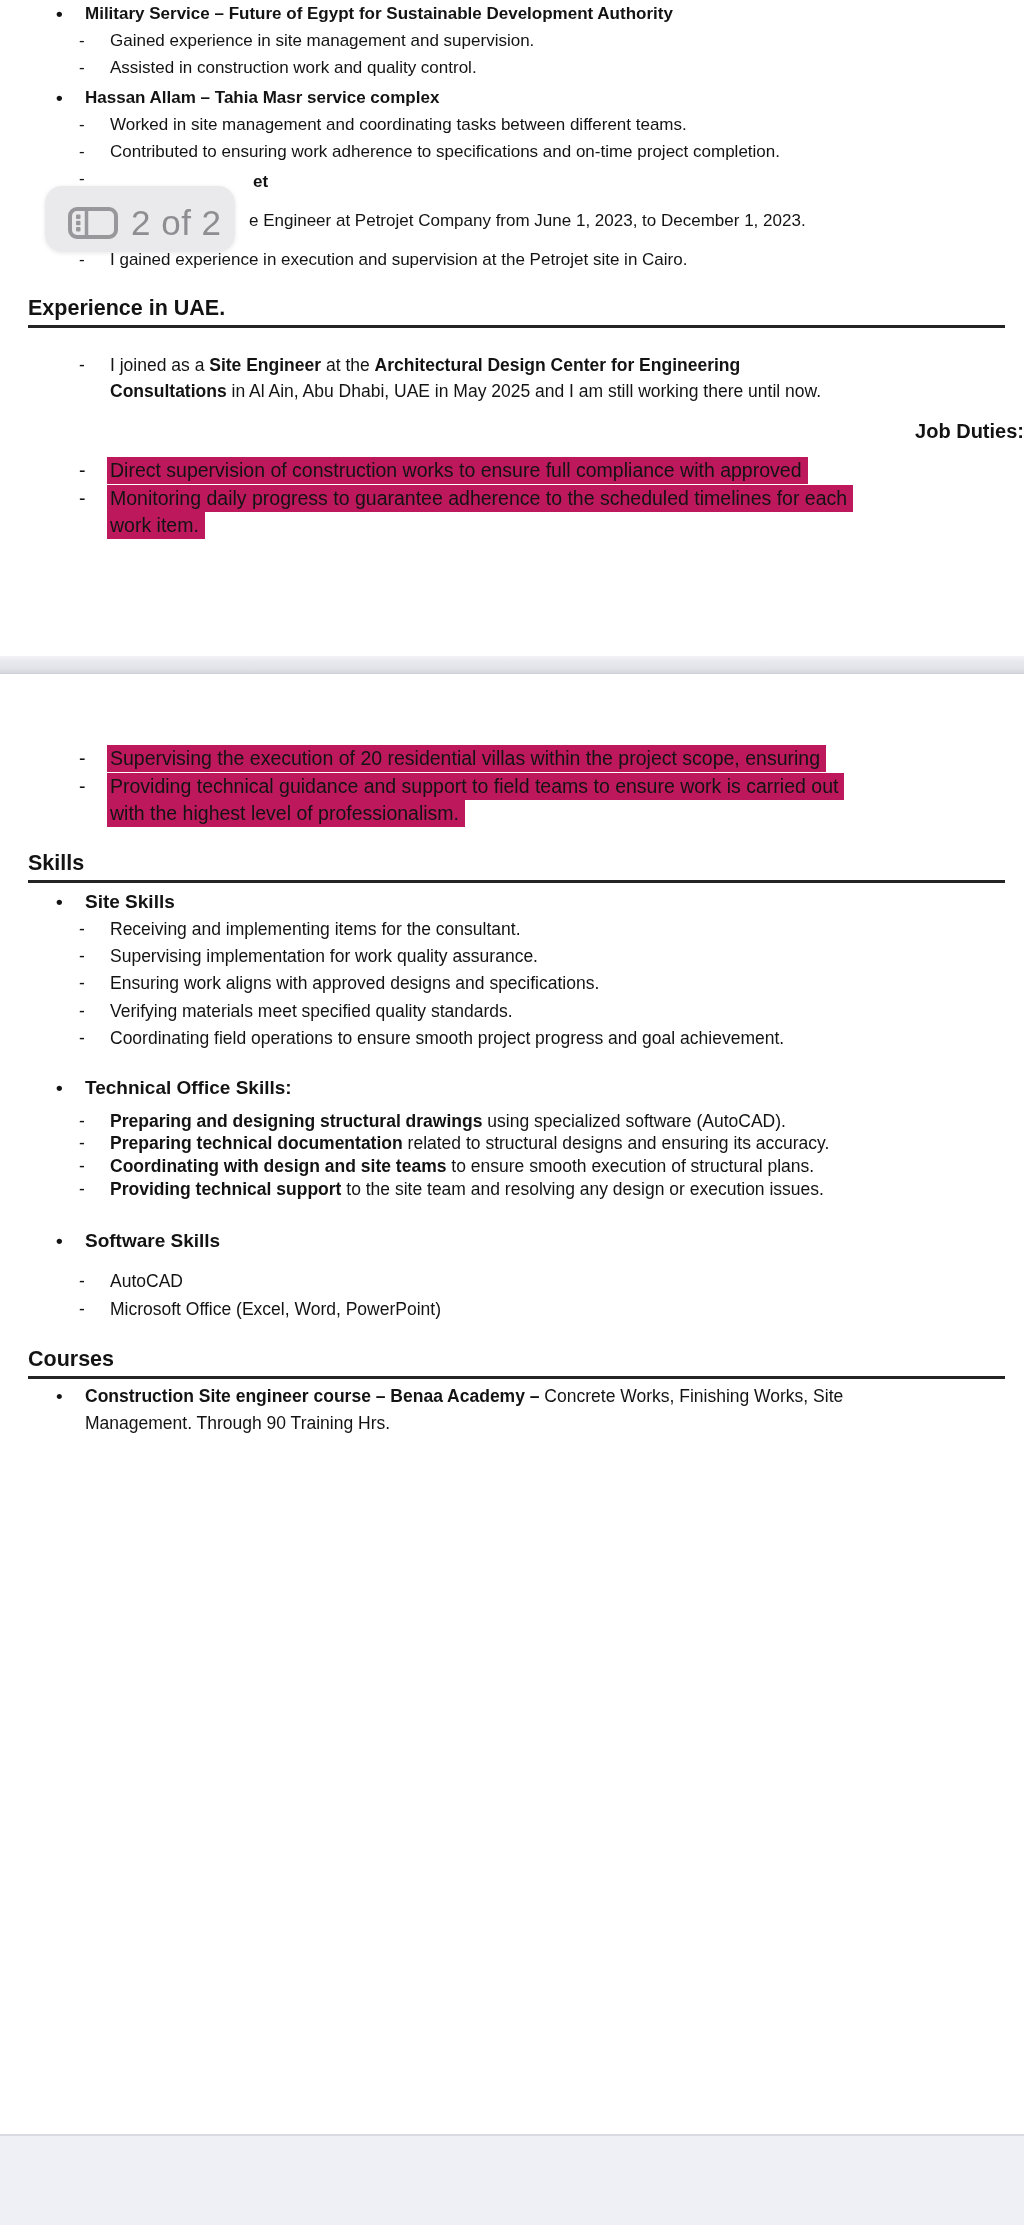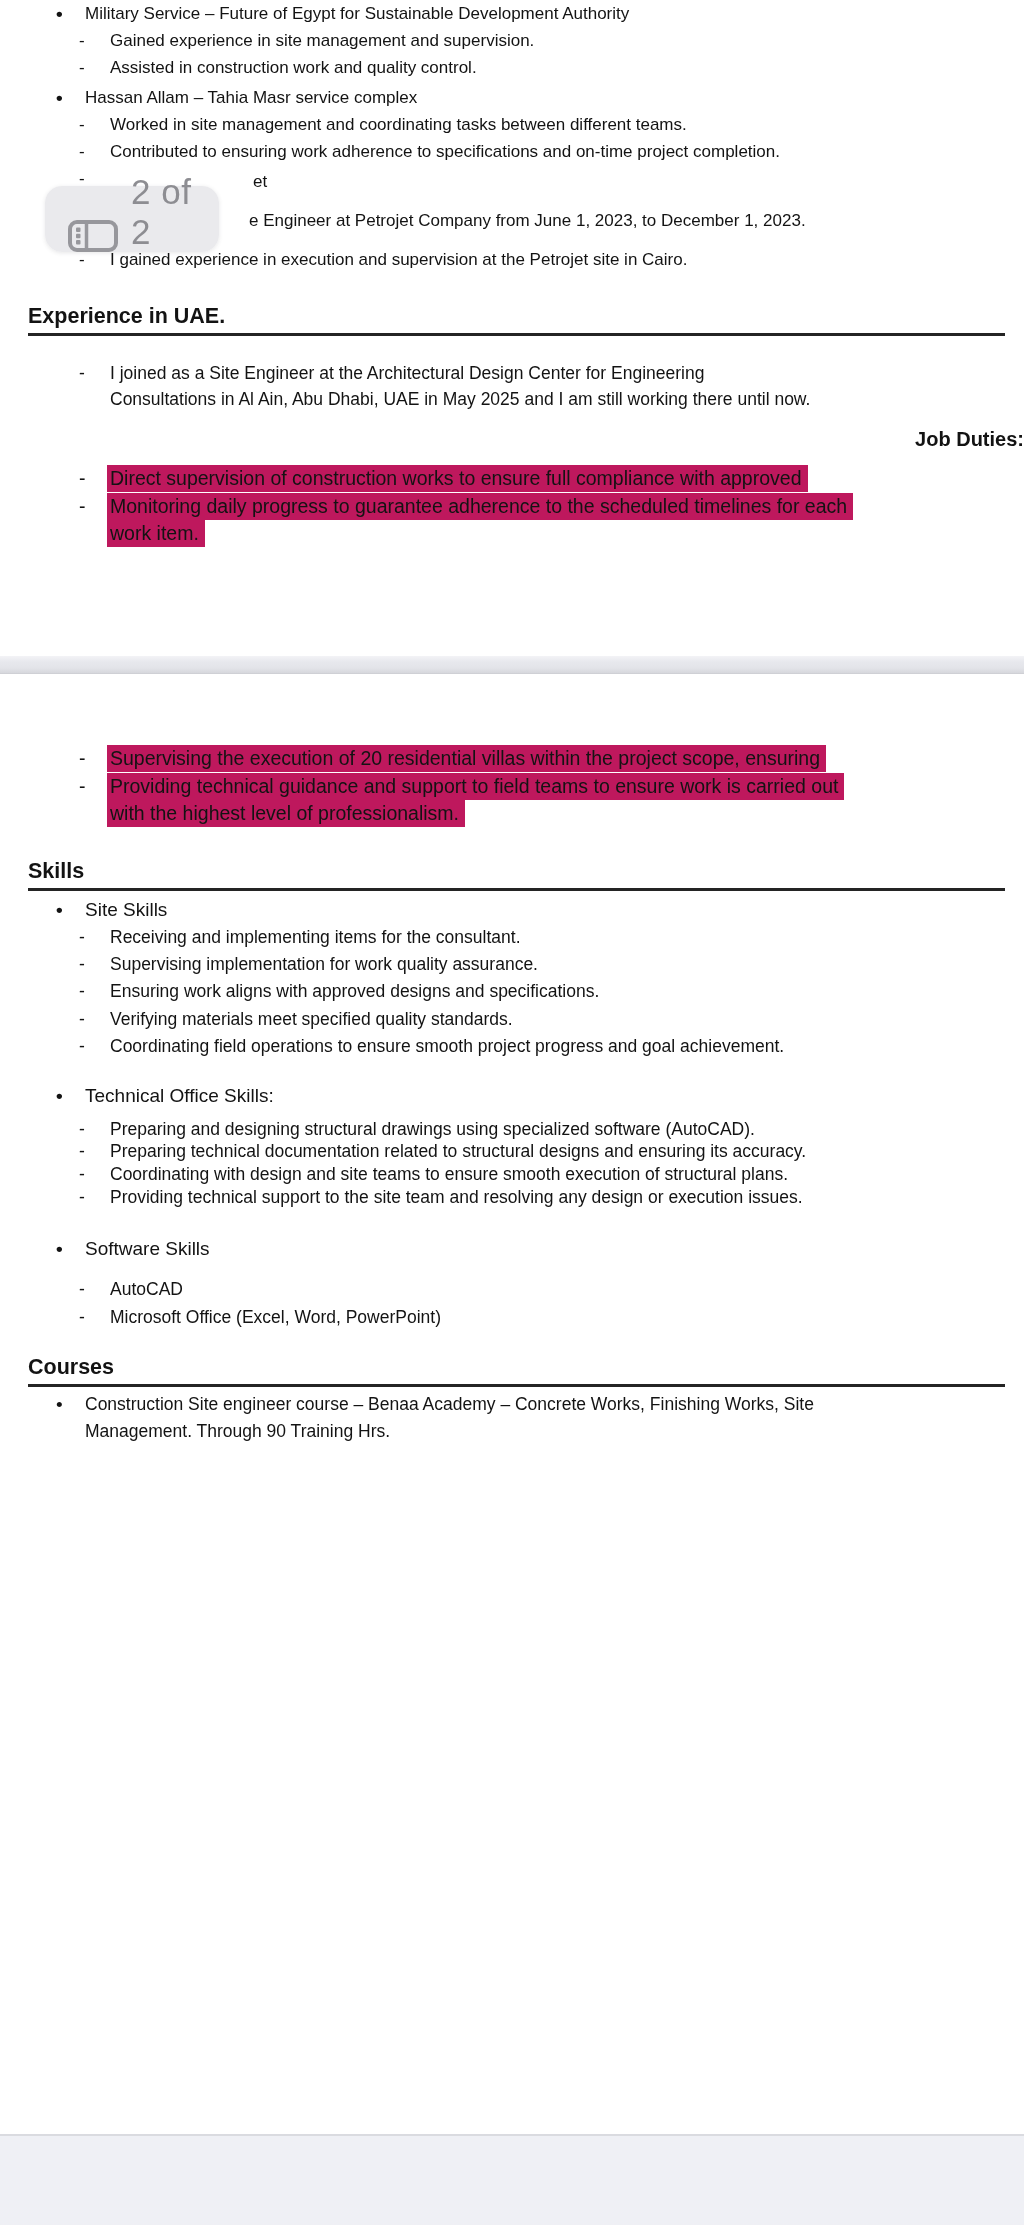--- a/index.html
+++ b/index.html
@@ -17,21 +17,21 @@
   .bottom-strip{height:91px;background:#eff0f5;border-top:2px solid #dadbe0;box-sizing:border-box;}
 
   
   .blk{position:relative;}
   .line{position:relative;white-space:nowrap;}
   .mk{position:absolute;top:0;}
   .mk-dot{left:56px;font-size:19px;}
   .mk-dash{left:79px;}
   .in-b1 .line{padding-left:85px;}
   .in-b2 .line{padding-left:110px;}
-  .b{font-weight:400;margin-top:17px;}
+  .b{font-weight:700;margin-top:17px;}
   .hl{background:#be185d;padding:2px 6px 3px 3px;margin-left:-3px;}
 
   
   .b1h{font-size:17px;line-height:27px;font-weight:700;}
   .s1{font-size:17px;line-height:27px;}
   .s2{font-size:17.5px;line-height:26px;}
   .s3{font-size:19.5px;line-height:27.5px;}
   .g1{font-size:19px;line-height:28px;font-weight:700;}
   .site{font-size:17.5px;line-height:27.4px;}
   .tight{font-size:17.5px;line-height:22.8px;}
@@ -41,28 +41,28 @@
   .h2{font-size:20px;line-height:28px;font-weight:700;text-align:right;}
   .h2 .line, .h2{padding-left:0;}
   .h2-pad{padding-left:77px;}
   .frag1{font-size:17px;line-height:27px;font-weight:700;}
   .frag1 .line{padding-left:253px;}
   .frag2{font-size:17px;line-height:27px;}
   .frag2 .line{padding-left:249px;}
 
   
   .mt2{margin-top:12px;}.mt3{margin-top:3px;}.mt4{margin-top:4px;}.mt5{margin-top:5px;}
-  .mt8{margin-top:8px;}.mt13{margin-top:13px;}.mt20{margin-top:28px;}.mt21{margin-top:21px;}
+  .mt8{margin-top:8px;}.mt13{margin-top:13px;}.mt20{margin-top:20px;}.mt21{margin-top:21px;}
   .mt24{margin-top:24px;}.mt26{margin-top:26px;}.mt71{margin-top:71px;}
 
   
   .badge{
-    position:absolute;left:45px;top:186px;width:174px;height:66px;
+    position:absolute;left:45px;top:186px;width:190px;height:66px;
     border-radius:17px;background:rgba(233,233,236,0.97);
-    display:flex;align-items:flex-end;gap:13px;padding:8px 0 0 23px;box-sizing:border-box;
+    display:flex;align-items:center;gap:13px;padding:8px 0 0 23px;box-sizing:border-box;
     box-shadow:0 1px 4px rgba(60,60,67,0.12);
     z-index:10;
   }
   .badge svg{width:50px;height:32px;flex:none;display:block;}
   .badge-label{font-size:35px;font-weight:500;color:#8d8d92;letter-spacing:.5px;}
 </style>
 </head>
 <body>
 
 <div class="viewer">

